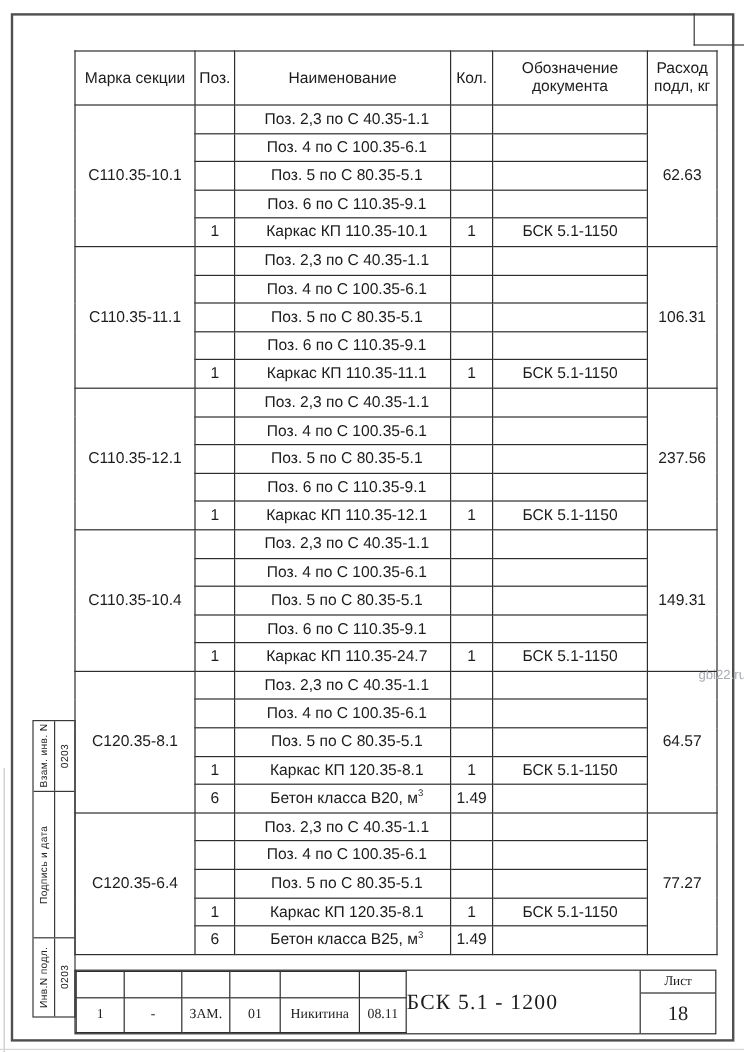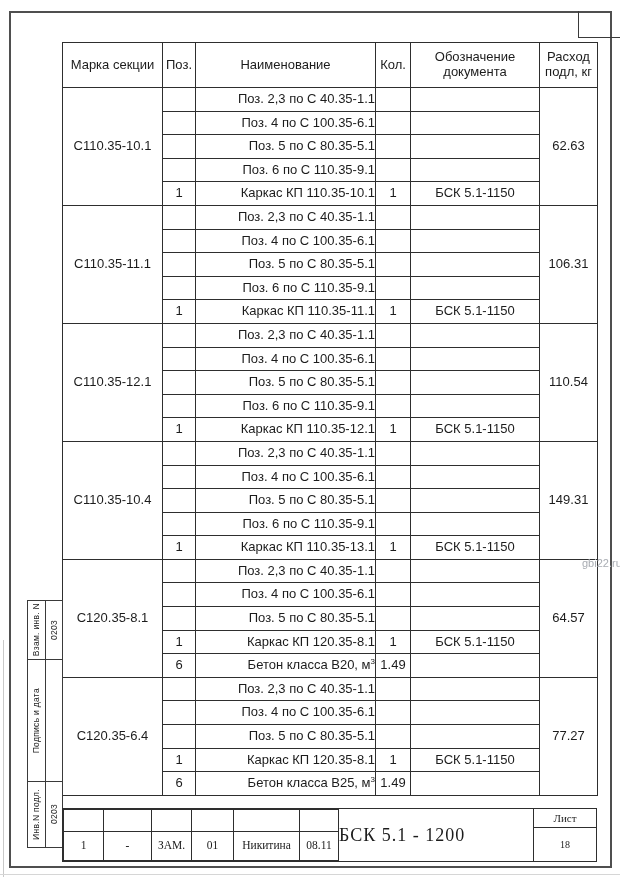--- a/index.html
+++ b/index.html
@@ -28,21 +28,21 @@
     position:absolute;left:62px;top:42px;width:535px;
     border-collapse:collapse;table-layout:fixed;
   }
   .doc-table th,.doc-table td{
     border:1px solid #2e2e2e;padding:0;font-weight:normal;
     font-size:13px;line-height:1.12;text-align:center;vertical-align:middle;
     overflow:hidden;white-space:nowrap;
   }
   .doc-table thead th{height:44px;white-space:normal;}
   .doc-table tbody td{height:22.6px;}
-  .doc-table td.c-name{text-align:right;padding-left:7px;}
+  .doc-table td.c-name{text-align:center;padding-left:7px;}
   .doc-table sup{font-size:8px;vertical-align:super;line-height:0;}
 
   
   .title-block{
     position:absolute;left:62px;top:808px;width:535px;height:54px;
     box-sizing:border-box;border:1px solid #2e2e2e;display:flex;
     font-family:"Liberation Serif","DejaVu Serif",serif;
   }
   .tb-left{width:276px;flex:0 0 276px;}
   table.rev-table{width:100%;height:100%;border-collapse:collapse;table-layout:fixed;}
@@ -55,21 +55,21 @@
   .rev-table tr.r-labels td{height:17px;font-size:10px;}
   .tb-mid{
     flex:1;display:flex;align-items:center;
     border-right:1px solid #2e2e2e;font-size:18px;letter-spacing:1px;
   }
   .tb-right{width:62px;flex:0 0 62px;display:flex;flex-direction:column;}
   .tb-sheet-label{
     height:18px;border-bottom:1px solid #2e2e2e;display:flex;align-items:center;
     justify-content:center;font-size:11px;
   }
-  .tb-sheet-num{flex:1;display:flex;align-items:center;justify-content:center;font-size:10px;}
+  .tb-sheet-num{flex:1;display:flex;align-items:center;justify-content:center;font-size:17px;}
 
   
   .side-strip{
     position:absolute;left:27px;top:600px;width:36px;height:248px;
     box-sizing:border-box;border:1px solid #3a3a3a;display:flex;flex-direction:column;
   }
   .strip-box{display:flex;box-sizing:border-box;}
   .strip-box + .strip-box{border-top:1px solid #3a3a3a;}
   .strip-box .col{
     flex:1;display:flex;align-items:center;justify-content:center;overflow:hidden;
@@ -180,21 +180,21 @@
           <td class="c-name">Каркас КП 110.35-11.1</td>
           <td class="c-qty">1</td>
           <td class="c-doc">БСК 5.1-1150</td>
         </tr>
         <tr>
           <td class="c-mark" rowspan="5">С110.35-12.1</td>
           <td class="c-pos"></td>
           <td class="c-name">Поз. 2,3 по С 40.35-1.1</td>
           <td class="c-qty"></td>
           <td class="c-doc"></td>
-          <td class="c-steel" rowspan="5">110.54</td>
+          <td class="c-steel" rowspan="5">237.56</td>
         </tr>
         <tr>
           <td class="c-pos"></td>
           <td class="c-name">Поз. 4 по С 100.35-6.1</td>
           <td class="c-qty"></td>
           <td class="c-doc"></td>
         </tr>
         <tr>
           <td class="c-pos"></td>
           <td class="c-name">Поз. 5 по С 80.35-5.1</td>
@@ -234,21 +234,21 @@
           <td class="c-doc"></td>
         </tr>
         <tr>
           <td class="c-pos"></td>
           <td class="c-name">Поз. 6 по С 110.35-9.1</td>
           <td class="c-qty"></td>
           <td class="c-doc"></td>
         </tr>
         <tr>
           <td class="c-pos">1</td>
-          <td class="c-name">Каркас КП 110.35-13.1</td>
+          <td class="c-name">Каркас КП 110.35-24.7</td>
           <td class="c-qty">1</td>
           <td class="c-doc">БСК 5.1-1150</td>
         </tr>
         <tr>
           <td class="c-mark" rowspan="5">С120.35-8.1</td>
           <td class="c-pos"></td>
           <td class="c-name">Поз. 2,3 по С 40.35-1.1</td>
           <td class="c-qty"></td>
           <td class="c-doc"></td>
           <td class="c-steel" rowspan="5">64.57</td>

